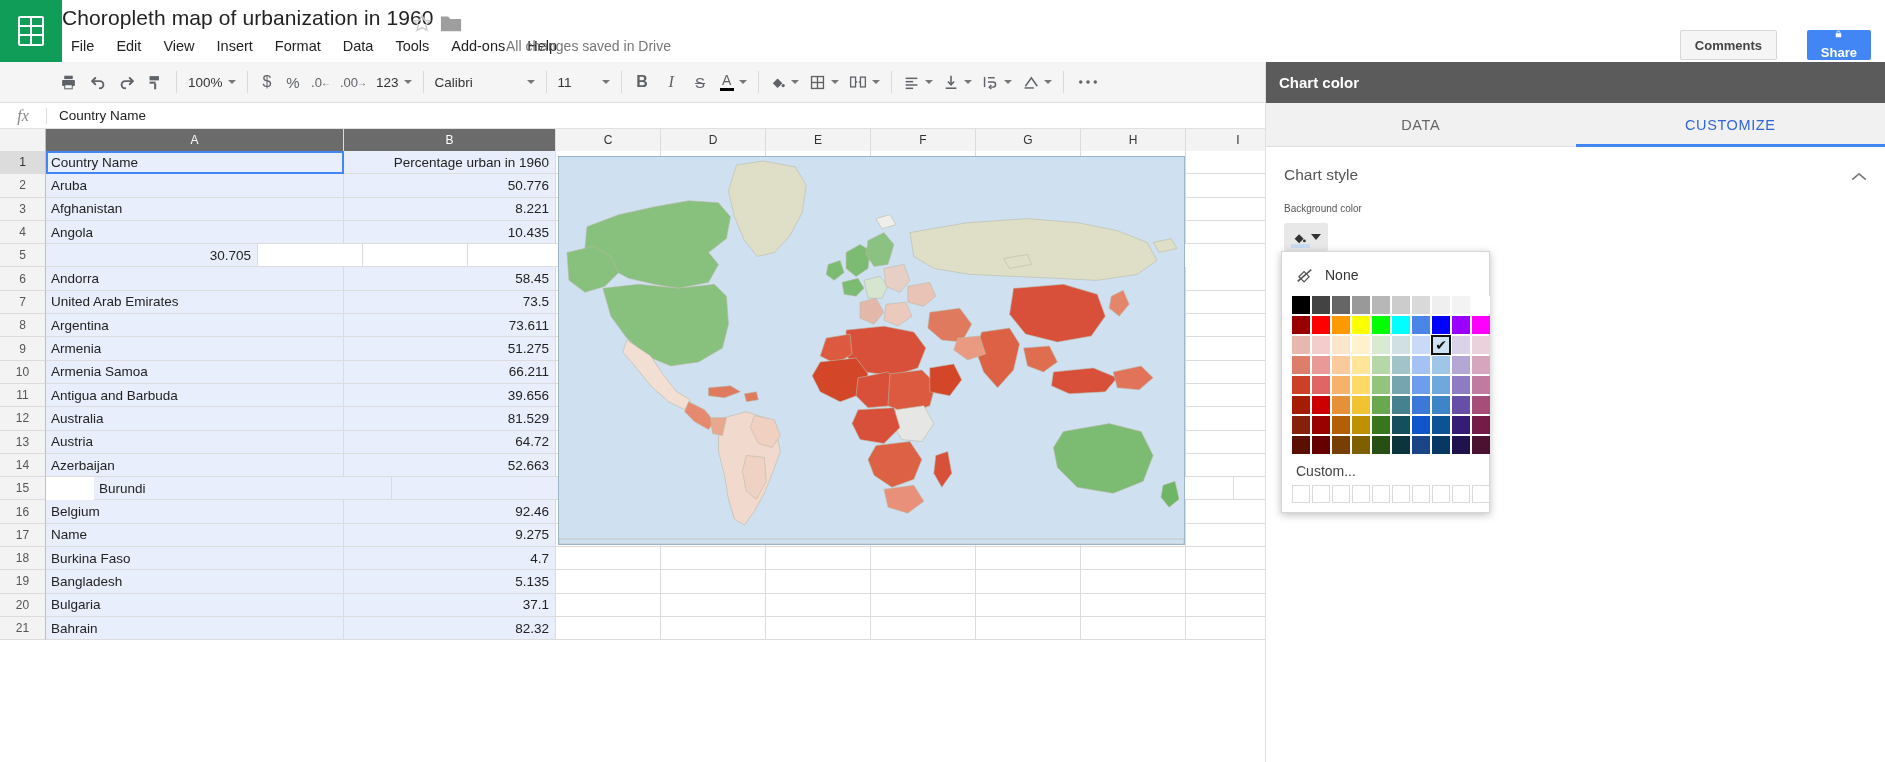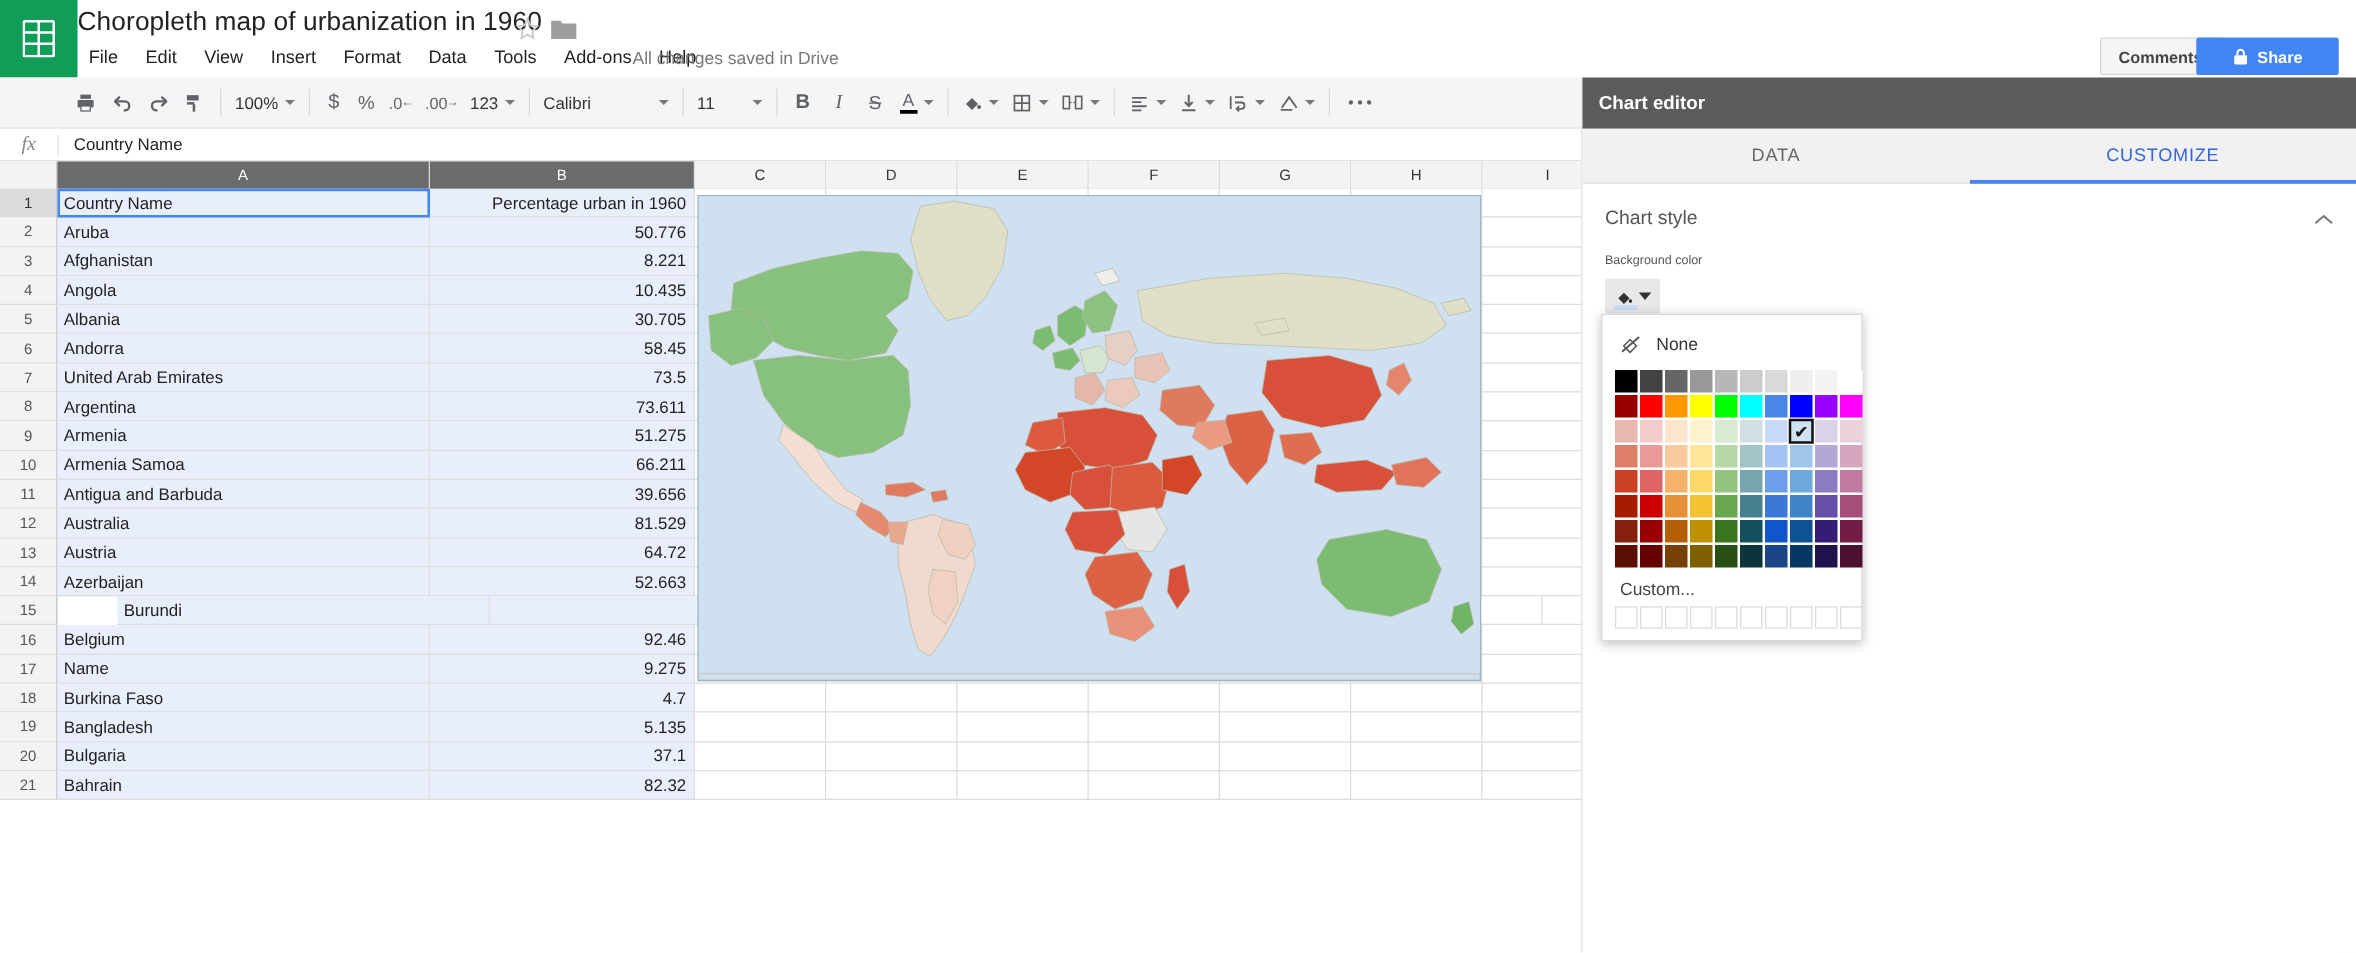--- a/index.html
+++ b/index.html
@@ -31,23 +31,23 @@
   }
   .save-status {
     position: absolute; left: 506px; top: 38px; font-size: 14px; color: #777; white-space: nowrap;
   }
   .btn-comments {
     position: absolute; right: 108px; top: 30px; height: 30px; padding: 0 14px;
     border: 1px solid #d8d8d8; border-radius: 2px; background: #f5f5f5;
     font-size: 13px; font-weight: bold; color: #444; display: flex; align-items: center; cursor: pointer;
   }
   .btn-share {
-    position: absolute; right: 14px; top: 30px; height: 30px; padding: 0 29px;
+    position: absolute; right: 14px; top: 30px; height: 30px; padding: 0 14px;
     border-radius: 2px; background: #4285f4; color: #fff;
-    font-size: 13px; font-weight: bold; display: flex; align-items: center; gap: 7px; cursor: pointer;
+    font-size: 13px; font-weight: bold; display: flex; align-items: center; gap: 7px; cursor: pointer; flex-direction: column;
   }
   .btn-share svg { display:block; }
 
   
   .toolbar {
     position: absolute; left: 0; top: 62px; width: 1885px; height: 41px;
     background: #f5f5f5; border-bottom: 1px solid #e0e0e0;
     display: flex; align-items: center;
   }
   .tb-item {
@@ -482,21 +482,20 @@
           <div class="cell" style="width: 105px; flex: 0 0 105px;"></div>
           <div class="cell" style="width: 105px; flex: 0 0 105px;"></div>
           <div class="cell" style="width: 105px; flex: 0 0 105px;"></div>
           <div class="cell" style="width: 105px; flex: 0 0 105px;"></div>
           <div class="cell" style="width: 105px; flex: 0 0 105px;"></div>
           <div class="cell" style="width: 105px; flex: 0 0 105px;"></div>
           <div class="cell" style="width: 42px; flex: 0 0 42px;"></div>
         </div>
         <div class="row">
           <div class="rh">5</div>
-          <div class="cell hl" style="width: 298px; flex: 0 0 298px;">Albania</div>
           <div class="cell hl num" style="width: 212px; flex: 0 0 212px;">30.705</div>
           <div class="cell" style="width: 105px; flex: 0 0 105px;"></div>
           <div class="cell" style="width: 105px; flex: 0 0 105px;"></div>
           <div class="cell" style="width: 105px; flex: 0 0 105px;"></div>
           <div class="cell" style="width: 105px; flex: 0 0 105px;"></div>
           <div class="cell" style="width: 105px; flex: 0 0 105px;"></div>
           <div class="cell" style="width: 105px; flex: 0 0 105px;"></div>
           <div class="cell" style="width: 105px; flex: 0 0 105px;"></div>
           <div class="cell" style="width: 42px; flex: 0 0 42px;"></div>
         </div>
@@ -787,21 +786,21 @@
           <path d="M318 62 L332 58 L338 68 L324 72 Z" fill="#f0eeea"></path>
           <path d="M596 86 L614 82 L620 92 L602 96 Z" fill="#dfdfc8"></path>
           <path d="M446 102 L470 98 L474 108 L452 112 Z" fill="#dfdfc8"></path>
         </g>
       </svg>
     </div>
   </div>
 
   <div class="panel">
     <div class="panel-header">
-      <span>Chart editor</span>
+      <span>Chart color</span>
     </div>
 
     <div class="panel-tabs">
       <div class="ptab">
         <span>DATA</span>
       </div>
       <div class="ptab active">
         <span>CUSTOMIZE</span>
       </div>
     </div>

